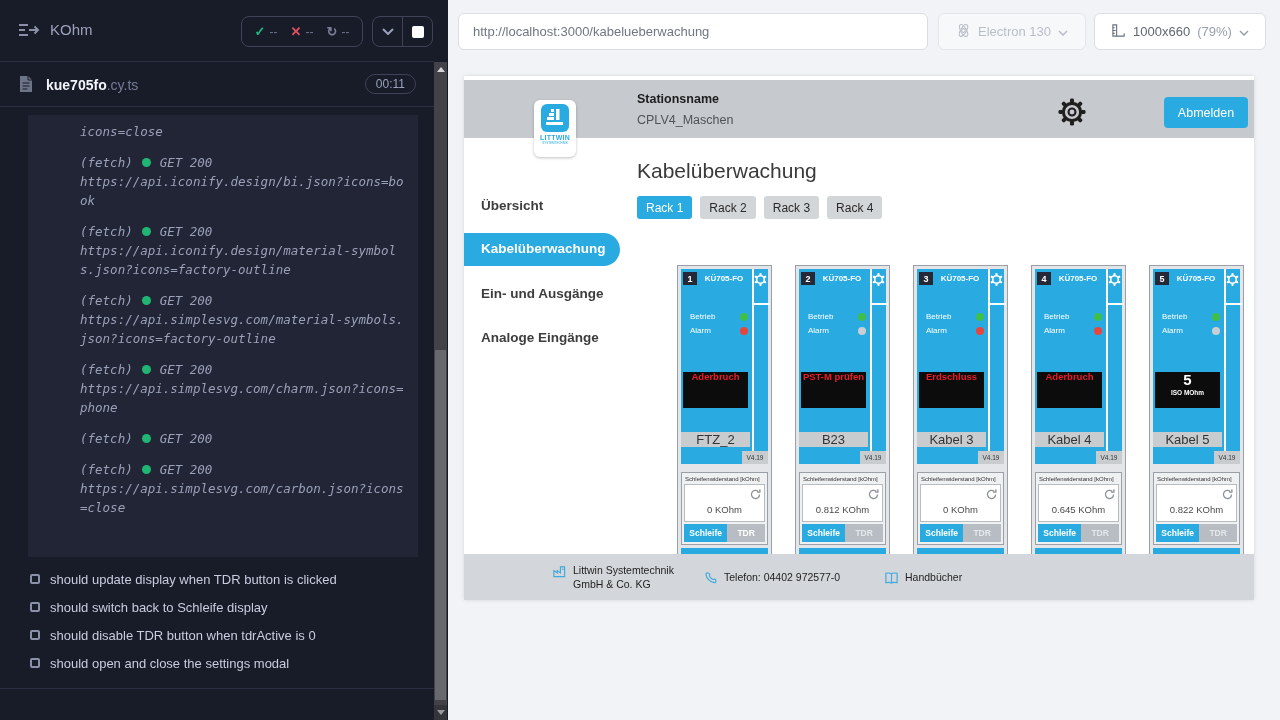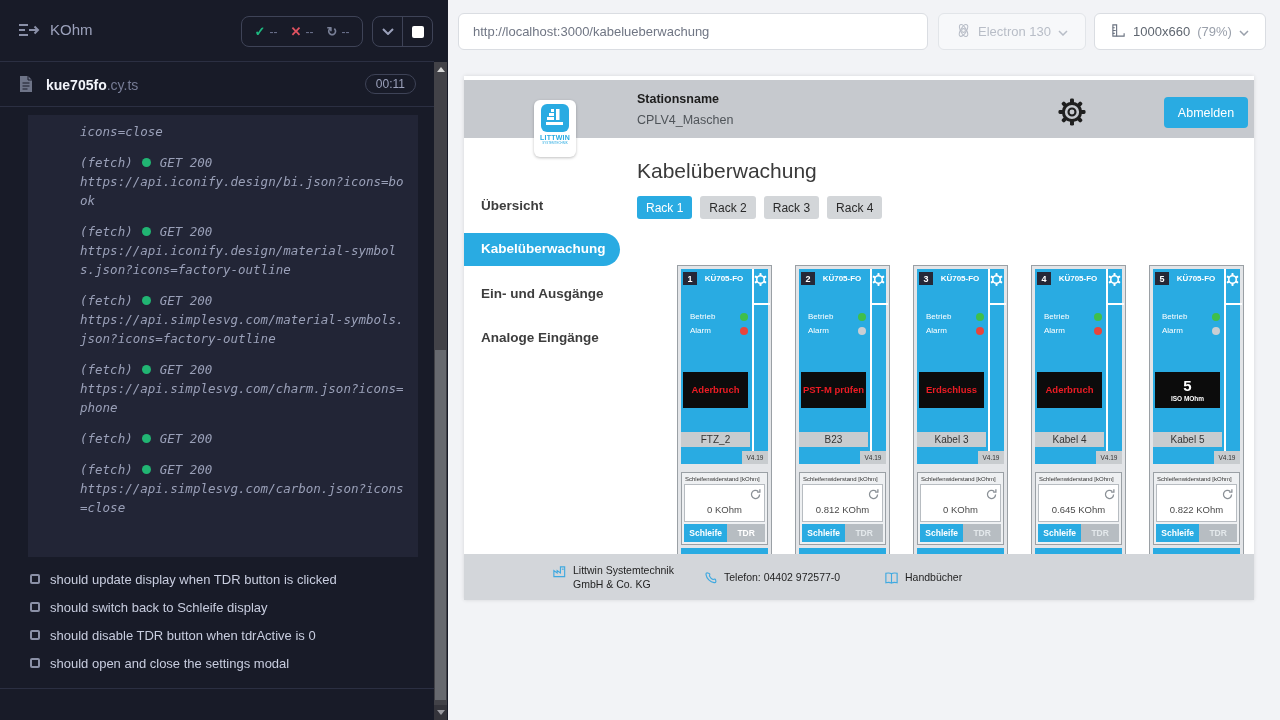--- a/index.html
+++ b/index.html
@@ -84,25 +84,25 @@
   .card-face { position:relative; width:87px; height:195px; background:#29abe2; }
   .face-rcol { position:absolute; right:0; top:0; width:16px; height:195px; border-left:2px solid #fff; }
   .rcol-line { position:absolute; left:-2px; top:34px; width:18px; height:2px; background:#fff; }
   .card-gear { position:absolute; right:1px; top:3px; width:13px; height:13px; cursor:pointer; }
   .card-num { position:absolute; left:2px; top:3px; width:14px; height:13px; background:#252837; color:#fff; font-size:9px; font-weight:bold; display:flex; align-items:center; justify-content:center; }
   .card-model { position:absolute; left:18px; top:5px; width:50px; text-align:center; font-size:8px; font-weight:bold; color:#fff; }
   .led-row { position:absolute; left:9px; width:58px; display:flex; align-items:center; justify-content:space-between; font-size:8px; color:#fff; }
   .led-row.r1 { top:43px; }
   .led-row.r2 { top:57px; }
   .led-dot { width:8px; height:8px; border-radius:50%; }
-  .card-display { position:absolute; left:2px; top:103px; width:65px; height:36px; background:#0c0c0c; display:flex; flex-direction:column; align-items:center; justify-content:center; }
+  .card-display { position:absolute; left:2px; top:103px; width:65px; height:36px; background:#0c0c0c; display:flex; flex-direction:column; align-items:center; }
   .disp-main { font-size:9.5px; font-weight:bold; text-align:center; line-height:1.1; }
   .card.big5 .disp-main { font-size:15px; }
   .disp-sub { font-size:6.5px; font-weight:bold; color:#fff; }
-  .card-cable { position:absolute; left:0; top:163px; width:69px; height:15px; background:#c8cccf; color:#333; font-size:10px; display:flex; align-items:center; justify-content:center; }
+  .card-cable { position:absolute; left:0; top:163px; width:69px; height:15px; background:#c8cccf; color:#333; font-size:13px; display:flex; align-items:center; justify-content:center; }
   .card-ver { position:absolute; right:0; bottom:0; width:26px; height:13px; background:#c8cccf; color:#333; font-size:6.5px; display:flex; align-items:center; justify-content:center; }
   .card-sub { margin-top:8px; border:1px solid #9aa0a5; background:#eef0f2; padding:2px; }
   .sub-label { font-size:6px; color:#333; margin:1px 0 2px 1px; white-space:nowrap; }
   .valbox { position:relative; height:38px; background:#fff; border:1px solid #b7bcc1; }
   .refresh-icon { position:absolute; right:2px; top:2px; width:13px; height:13px; cursor:pointer; }
   .val-text { position:absolute; left:0; bottom:6px; width:100%; text-align:center; font-size:9.5px; color:#4a4a4a; }
   .btn-row { display:flex; height:18px; margin-top:2px; }
   .btn-loop { flex:1.15; background:#29abe2; color:#fff; font-size:8.5px; font-weight:bold; display:flex; align-items:center; justify-content:center; cursor:pointer; }
   .btn-tdr { flex:1; background:#b7bdc2; font-size:8.5px; font-weight:bold; display:flex; align-items:center; justify-content:center; cursor:pointer; }
   .blue-strip { margin-top:3px; height:14px; background:#29abe2; }

